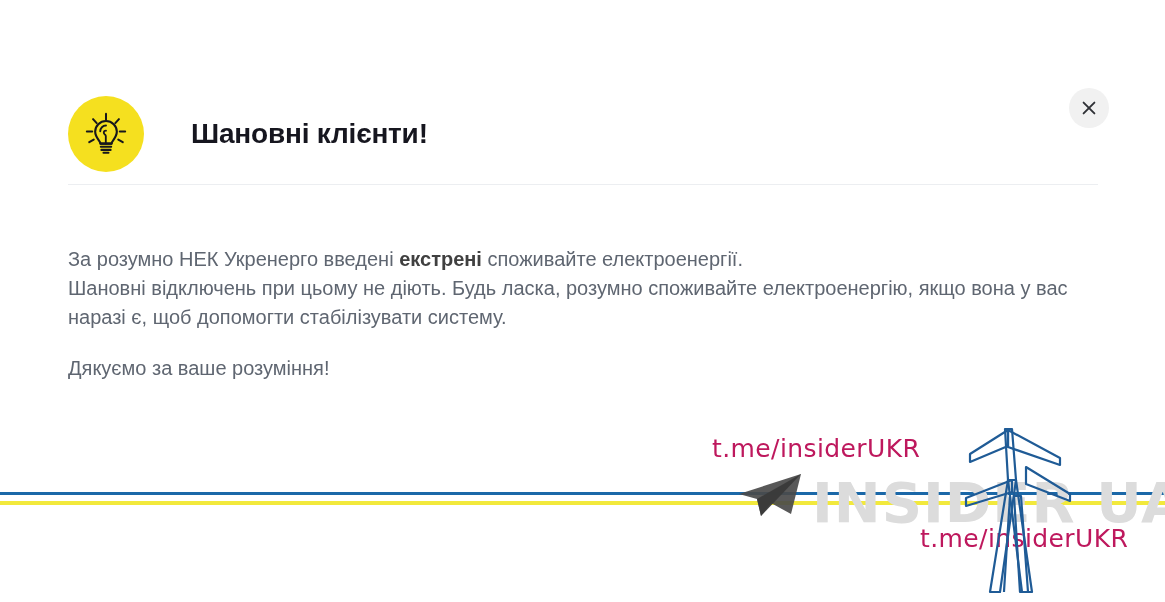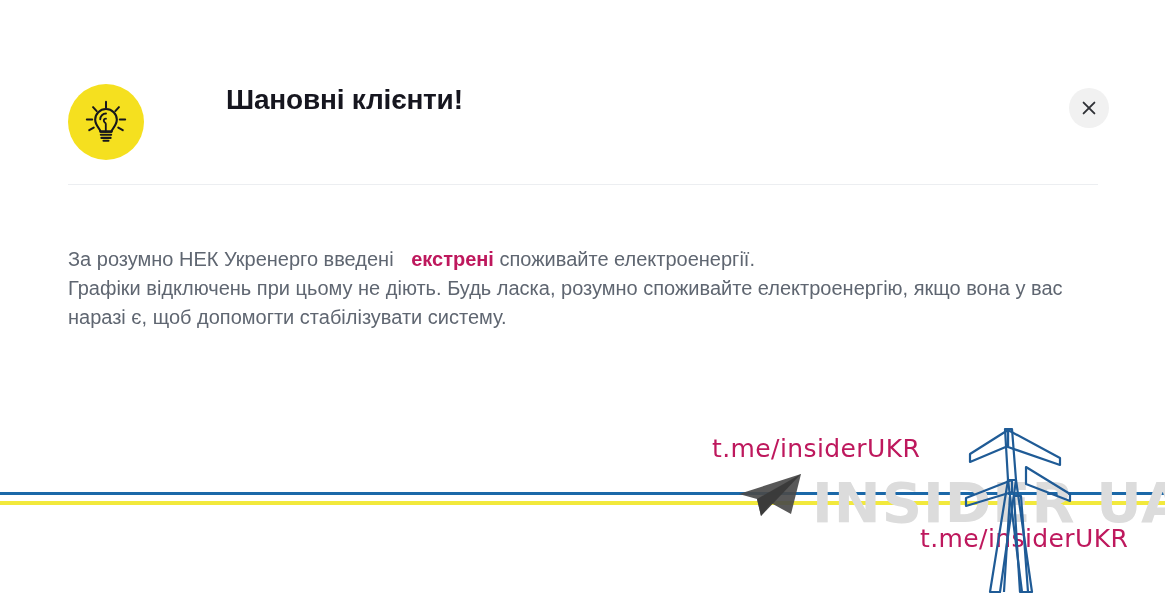--- a/index.html
+++ b/index.html
@@ -33,24 +33,23 @@
   }
 
   
   .notice-header {
     position: absolute;
     left: 68px;
     top: 88px;
     width: 1030px;
     height: 97px;
     display: flex;
-    align-items: flex-start;
+    align-items: center;
     box-sizing: border-box;
     border-bottom: 1px solid #eceef1;
-    gap: 35px;
   }
 
   .bulb-badge {
     width: 76px;
     height: 76px;
     flex: 0 0 76px;
     border-radius: 50%;
     background: #f5e01f;
     display: flex;
     align-items: center;
@@ -93,23 +92,22 @@
     left: 68px;
     top: 245px;
     width: 1020px;
     font-size: 20px;
     line-height: 29px;
     color: #5f6671;
   }
   .notice-body p { margin: 0; }
   .notice-body .para-gap { height: 22px; }
   .notice-body b {
-    color: #be185d;
+    color: #404040;
     font-weight: bold;
-    margin-left: 12px;
   }
 
   
   .flag-line {
     position: absolute;
     left: 0;
     width: 1165px;
     height: 3px;
   }
   .flag-line.blue {
@@ -200,22 +198,23 @@
     <button class="close-btn">
       <span>
         <svg width="16" height="16" viewBox="0 0 16 16" aria-hidden="true">
           <path d="M2.6 2.6 L13.4 13.4 M13.4 2.6 L2.6 13.4" stroke="#2f3136" stroke-width="1.9" stroke-linecap="round"></path>
         </svg>
       </span>
     </button>
 
     <div class="notice-body">
       <p><span>За розумно НЕК Укренерго введені </span><b>екстрені</b><span> споживайте електроенергії.</span></p>
-      <p>Графіки відключень при цьому не діють.  Будь ласка, розумно споживайте електроенергію, якщо вона у вас наразі є, щоб допомогти стабілізувати систему.</p>
+      <p>Шановні відключень при цьому не діють.  Будь ласка, розумно споживайте електроенергію, якщо вона у вас наразі є, щоб допомогти стабілізувати систему.</p>
       <div class="para-gap"></div>
+      <p>Дякуємо за ваше розуміння!</p>
     </div>
 
     <div class="flag-line blue"></div>
     <div class="flag-line yellow"></div>
 
     <div class="wm wm-top">t.me/insiderUKR</div>
 
     <div class="wm-insider">INSIDER UA</div>
 
     <div class="wm wm-bottom">t.me/insiderUKR</div>

